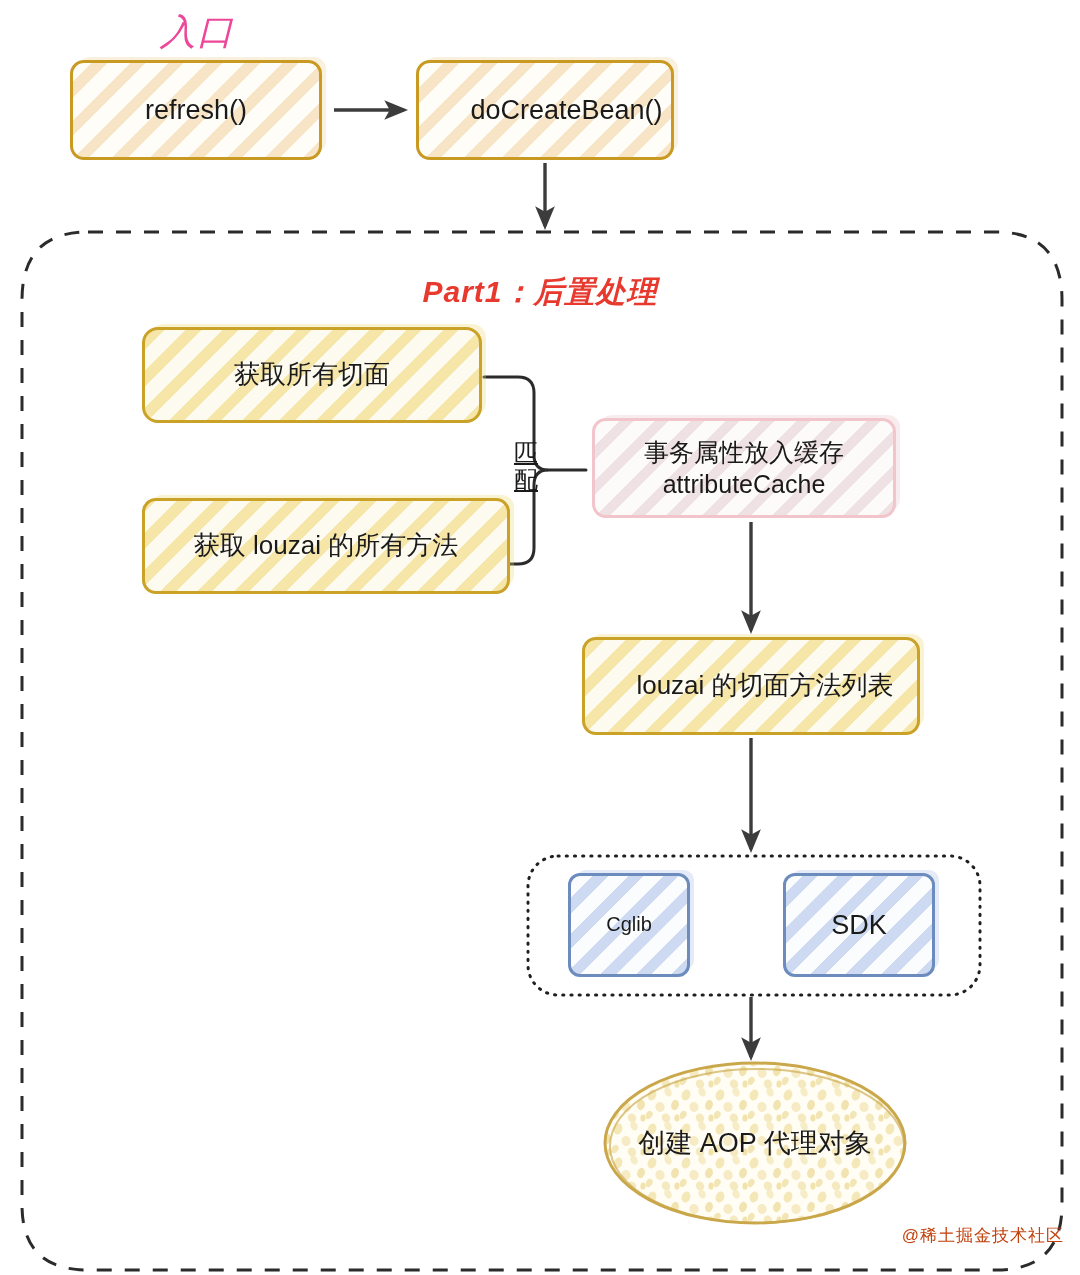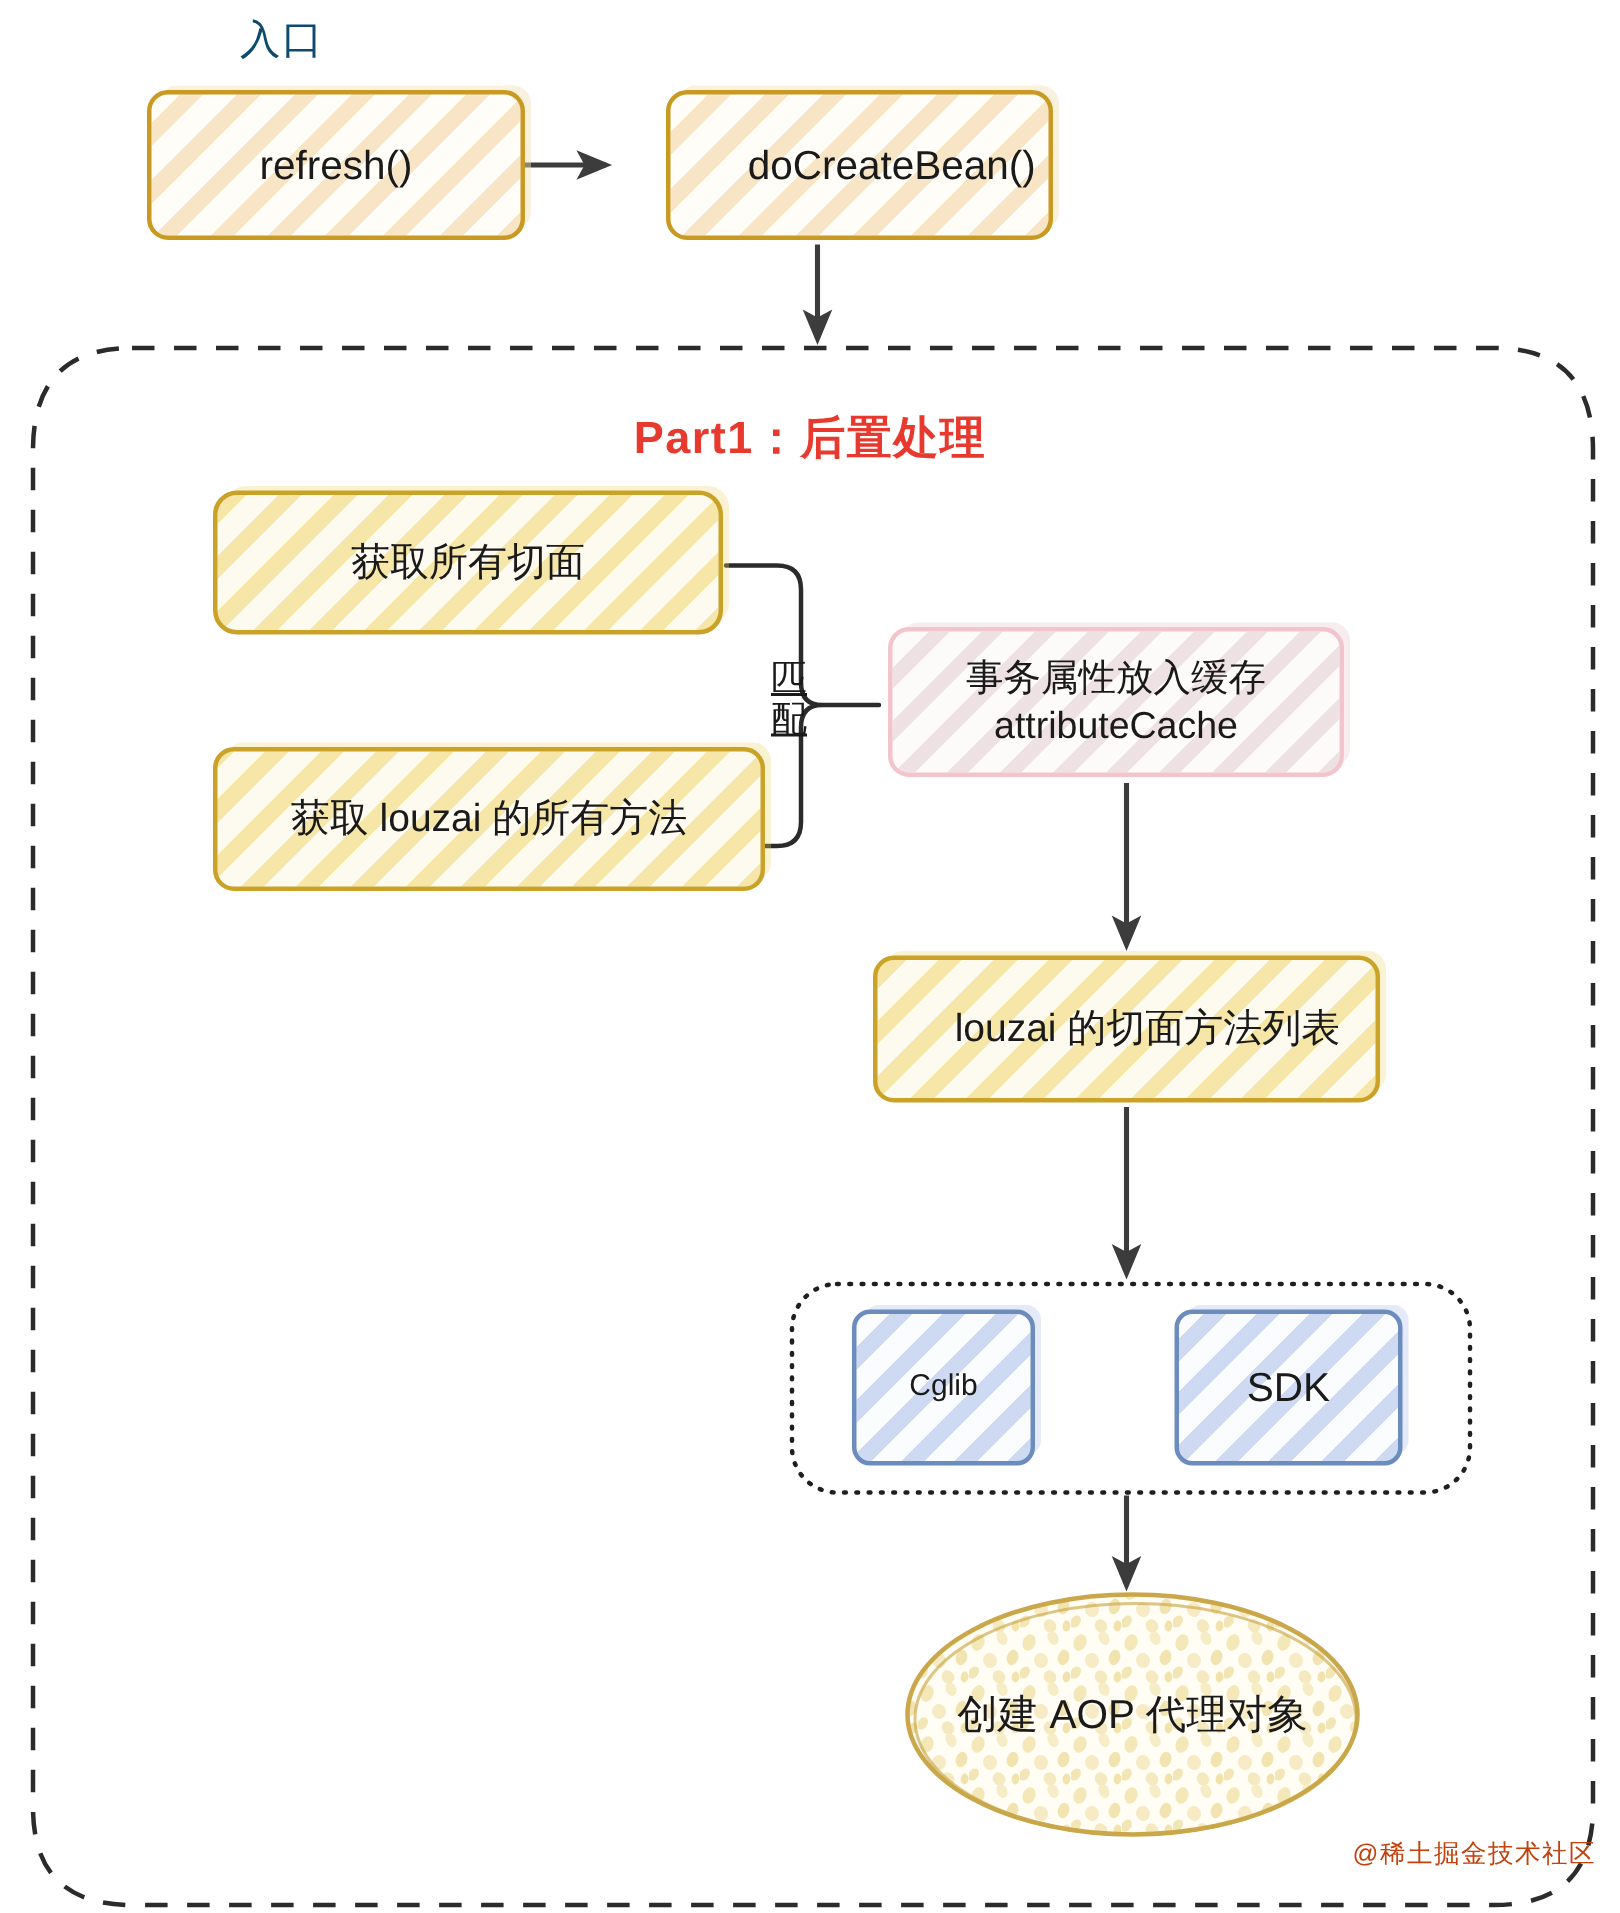--- a/index.html
+++ b/index.html
@@ -33,36 +33,38 @@
     box-sizing: border-box;
     color: #1a1a1a;
     line-height: 1.28;
   }
 
   
   .entry-label {
     position: absolute;
     left: 160px;
     top: 8px;
-    font-size: 27px;
-    color: #0c4a6e;
+    font-size: 36px;
+    color: #ec4899;
     letter-spacing: 1px;
+    font-style: italic;
   }
 
   
   .part-title {
     position: absolute;
     left: 0;
     top: 272px;
     width: 1080px;
     text-align: center;
     font-size: 30px;
     font-weight: bold;
     color: #e8392f;
     letter-spacing: 1px;
+    font-style: italic;
   }
 
   
   .box-yellow {
     border: 3px solid #c9a227;
     border-radius: 14px;
     background-color: #fdfaf0;
     background-image: repeating-linear-gradient(
         -45deg,
         rgba(240, 214, 110, 0.55) 0px,
@@ -75,21 +77,20 @@
     border: 3px solid #c99a22;
     border-radius: 14px;
     background-color: #fffdf8;
     background-image: repeating-linear-gradient(
         -45deg,
         rgba(245, 221, 182, 0.75) 0px,
         rgba(245, 221, 182, 0.75) 11px,
         rgba(255, 255, 255, 0) 11px,
         rgba(255, 255, 255, 0) 27px);
     box-shadow: 6px -5px 0 -2px rgba(245, 221, 182, 0.45);
-    margin-left: 28px;
   }
   .box-pink {
     border: 3px solid #f2c4cb;
     border-radius: 14px;
     background-color: #fdfafa;
     background-image: repeating-linear-gradient(
         -45deg,
         rgba(236, 221, 224, 0.85) 0px,
         rgba(236, 221, 224, 0.85) 10px,
         rgba(255, 255, 255, 0) 10px,

